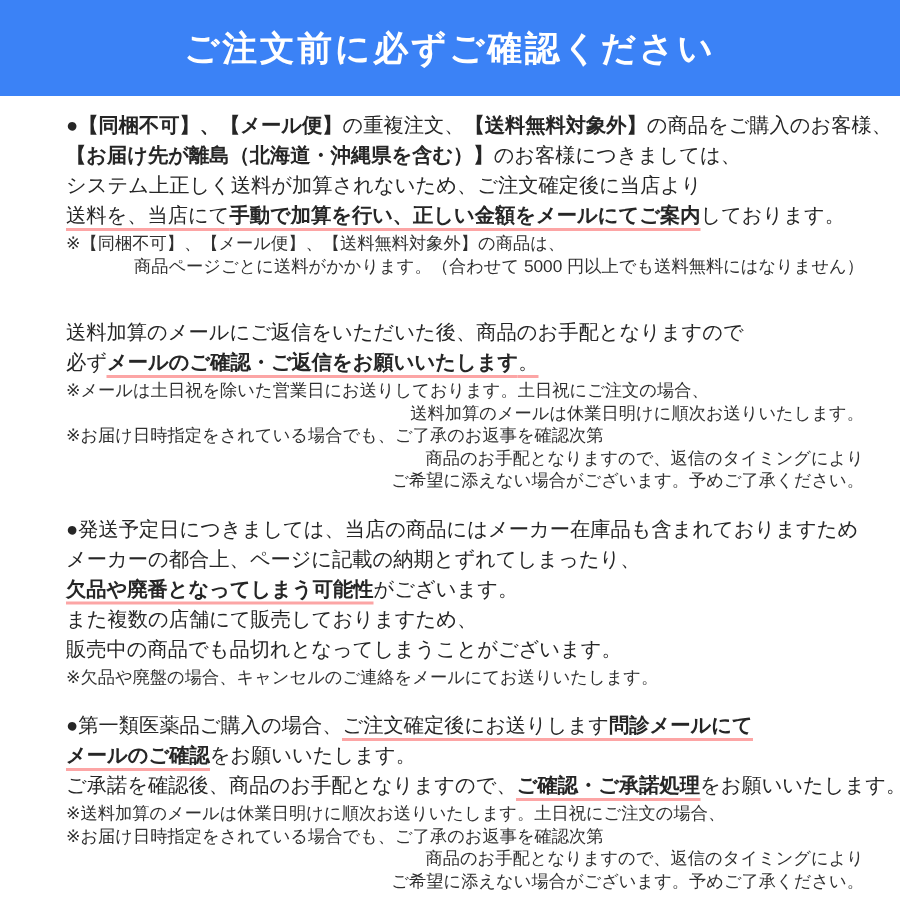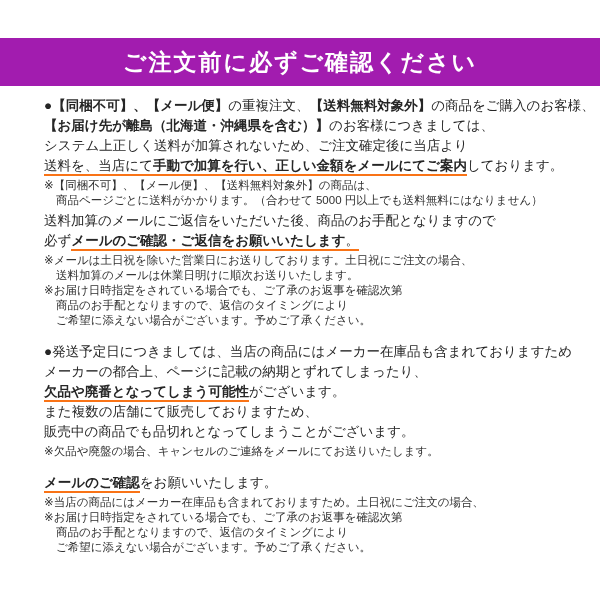--- a/index.html
+++ b/index.html
@@ -8,26 +8,25 @@
   }
   body {
     width: 600px;
     height: 600px;
     background: #ffffff;
     overflow: hidden;
     font-family: "Liberation Sans", "DejaVu Sans", sans-serif;
     color: #262626;
   }
   .header {
-    height: 48px;
-    background: #a21caf;
+    height: 64px;
+    background: #3b82f6;
     display: flex;
     align-items: center;
     justify-content: center;
-    margin-top: 38px;
   }
   .header-title {
     margin: 0;
     color: #ffffff;
     font-size: 23px;
     font-weight: bold;
     letter-spacing: 2px;
   }
   .content {
     padding: 10px 24px 0 44px;
@@ -39,34 +38,35 @@
     font-size: 13.5px;
     line-height: 20px;
   }
   .para.note {
     font-size: 11.5px;
     line-height: 15px;
     margin-top: 2px;
     color: #303030;
   }
   .para.note + .para.main {
-    margin-top: 3px;
+    margin-top: 26px;
     font-family: Liberation Serif, serif;
   }
   .line {
     white-space: nowrap;
   }
   .line.indent {
     padding-left: 12px;
+    text-align: right;
   }
   .seg.b {
     font-weight: bold;
   }
   .seg.u {
-    border-bottom: 2px solid #f97316;
+    border-bottom: 2px solid #fca5a5;
     padding-bottom: 1px;
     text-align: right;
   }
 </style>
 </head>
 <body>
 
 <div class="header">
   <h1 class="header-title">ご注文前に必ずご確認ください</h1>
 </div>
@@ -102,22 +102,24 @@
         <div class="line"><span class="seg b u">欠品や廃番となってしまう可能性</span><span class="seg">がございます。</span></div>
         <div class="line"><span class="seg">また複数の店舗にて販売しておりますため、</span></div>
         <div class="line"><span class="seg">販売中の商品でも品切れとなってしまうことがございます。</span></div>
       </div>
       <div class="para note">
         <div class="line"><span class="seg">※欠品や廃盤の場合、キャンセルのご連絡をメールにてお送りいたします。</span></div>
       </div>
     </div>
     <div class="section">
       <div class="para main">
+        <div class="line"><span class="seg">●第一類医薬品ご購入の場合、</span><span class="seg u">ご注文確定後にお送りします</span><span class="seg b u">問診メールにて</span></div>
         <div class="line"><span class="seg b u">メールのご確認</span><span class="seg">をお願いいたします。</span></div>
+        <div class="line"><span class="seg">ご承諾を確認後、商品のお手配となりますので、</span><span class="seg b u">ご確認・ご承諾処理</span><span class="seg">をお願いいたします。</span></div>
       </div>
       <div class="para note">
-        <div class="line"><span class="seg">※当店の商品にはメーカー在庫品も含まれておりますため。土日祝にご注文の場合、</span></div>
+        <div class="line"><span class="seg">※送料加算のメールは休業日明けに順次お送りいたします。土日祝にご注文の場合、</span></div>
         <div class="line"><span class="seg">※お届け日時指定をされている場合でも、ご了承のお返事を確認次第</span></div>
         <div class="line indent"><span class="seg">商品のお手配となりますので、返信のタイミングにより</span></div>
         <div class="line indent"><span class="seg">ご希望に添えない場合がございます。予めご了承ください。</span></div>
       </div>
     </div>
   </div>
 
 </body></html>

